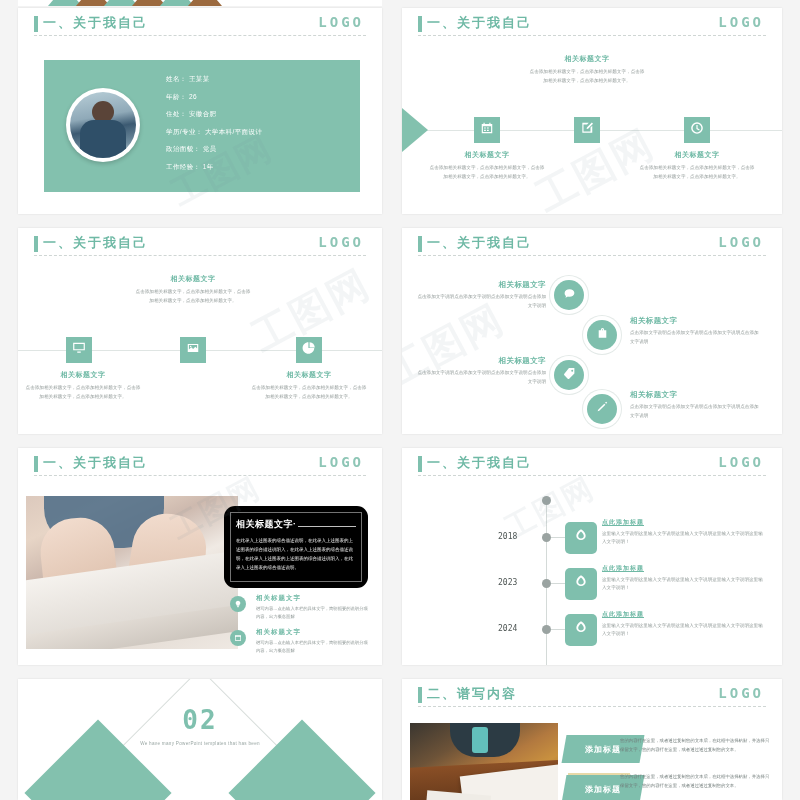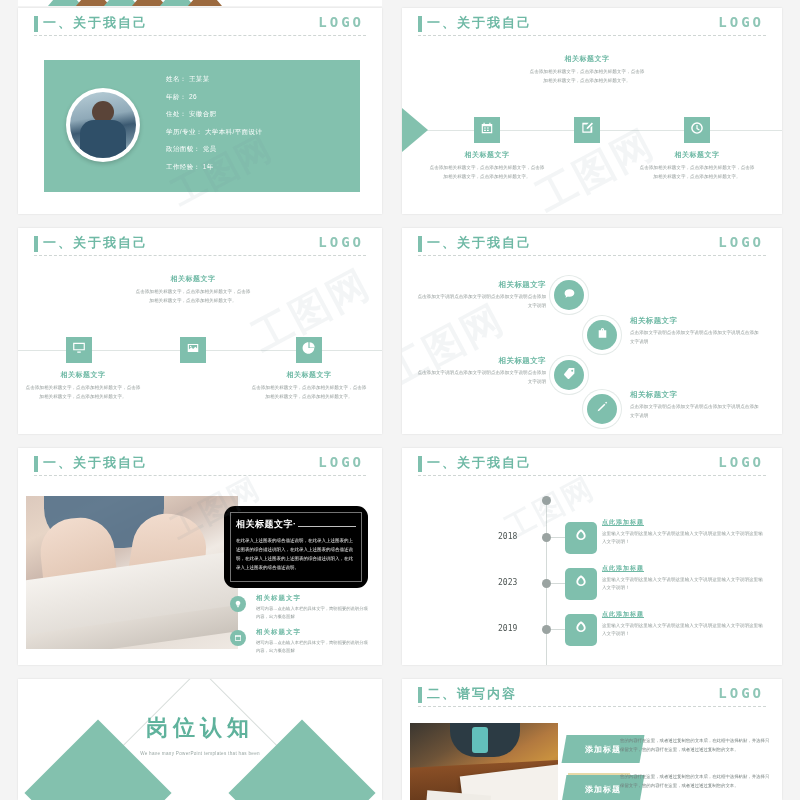--- a/index.html
+++ b/index.html
@@ -561,42 +561,42 @@
             <path d="M12 2c5 3 7 7 7 10s-3 6-7 6-7-3-7-6 2-7 7-10zm0 3.2c-3 2.4-4.2 5-4.2 6.9 0 2 1.7 3.7 4.2 3.7s4.2-1.7 4.2-3.7c0-1.9-1.2-4.5-4.2-6.9z"></path>
           </svg>
       </span>
     </div>
     <div class="vt-txt" style="top:116px">
       <div class="h">点此添加标题</div>
       <div class="p">这里输入文字说明这里输入文字说明这里输入文字说明这里输入文字说明这里输入文字说明！</div>
     </div>
 
     <div class="vt-dot" style="top:177px"></div>
-    <div class="vt-year" style="top:176px">2019</div>
+    <div class="vt-year" style="top:176px">2024</div>
     <div class="vt-connect" style="top:181px"></div>
     <div class="vt-box" style="top:166px">
       <span>
         <svg viewBox="0 0 24 24">
             <path d="M12 2c5 3 7 7 7 10s-3 6-7 6-7-3-7-6 2-7 7-10zm0 3.2c-3 2.4-4.2 5-4.2 6.9 0 2 1.7 3.7 4.2 3.7s4.2-1.7 4.2-3.7c0-1.9-1.2-4.5-4.2-6.9z"></path>
           </svg>
       </span>
     </div>
     <div class="vt-txt" style="top:162px">
       <div class="h">点此添加标题</div>
       <div class="p">这里输入文字说明这里输入文字说明这里输入文字说明这里输入文字说明这里输入文字说明！</div>
     </div>
     <div class="wm" style="left:100px; top:40px; font-size:30px">工图网</div>
   </div>
 
   <div class="slide c1 r4 sec">
     <div class="dia mid"></div>
     <div class="dia l"></div>
     <div class="dia r"></div>
     <div class="sec-inner">
-      <div class="sec-title">岗位认知</div>
+      <div class="sec-num">02</div>
       <div class="sec-sub">We have many PowerPoint templates that has been</div>
     </div>
   </div>
 
   <div class="slide c2 r4">
     <div class="hdr">
       <div class="bar"></div>
       <div class="title">二、谱写内容</div>
       <div class="logo">LOGO</div>
       <div class="rule"></div>

